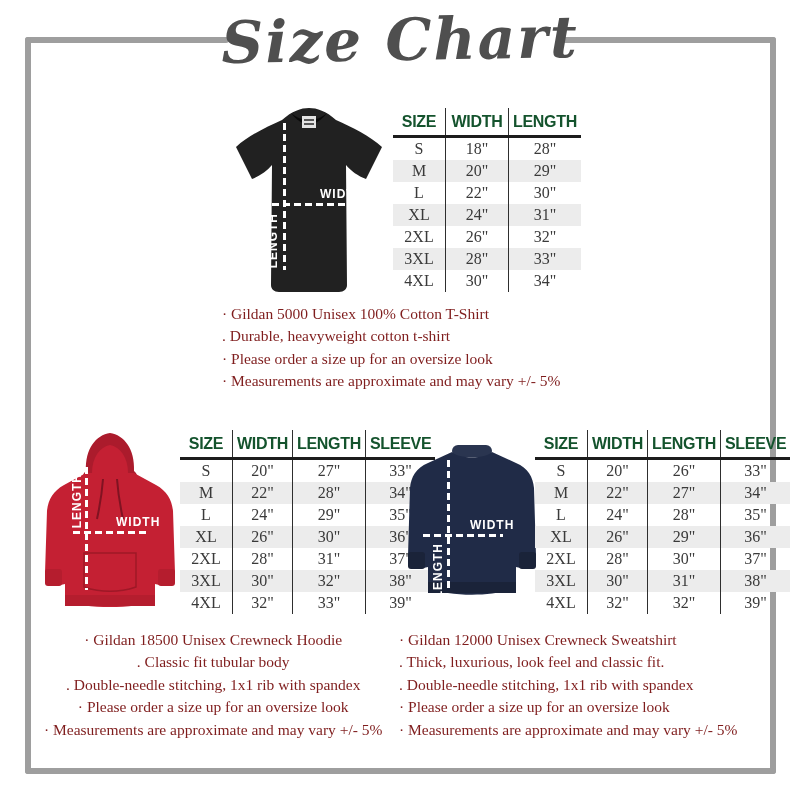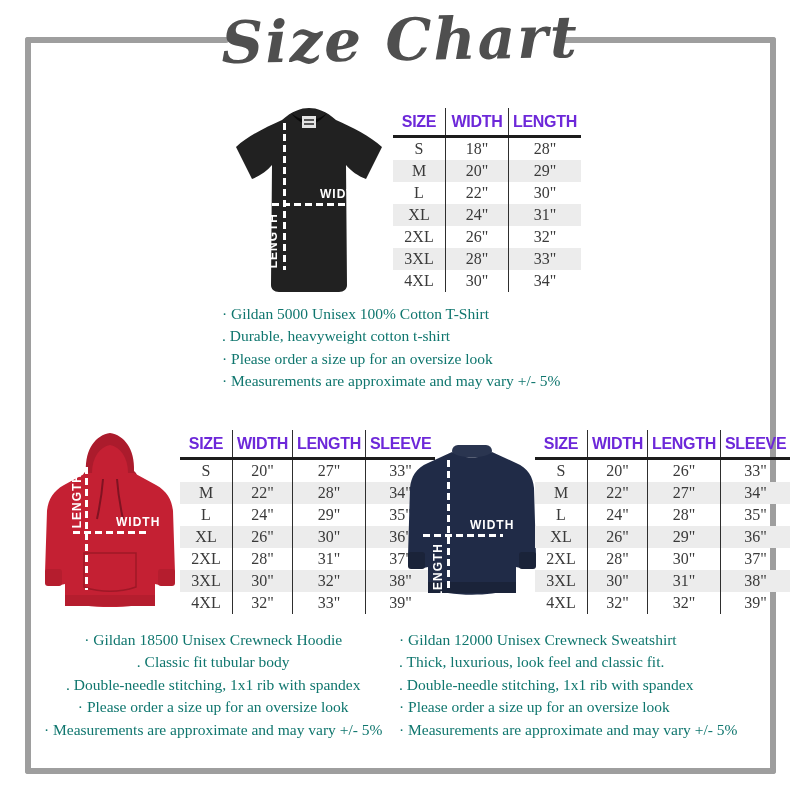--- a/index.html
+++ b/index.html
@@ -45,42 +45,42 @@
   #hoodie-length-label{left:30px;top:46px;}
   
   #sweat-dash-v{left:45px;top:18px;height:130px;}
   #sweat-dash-h{left:21px;top:92px;width:80px;}
   #sweat-width-label{left:68px;top:76px;}
   #sweat-length-label{left:29px;top:101px;}
   
   table.size-table{position:absolute;border-collapse:collapse;}
   .size-table th{
     font-family:"Liberation Sans",sans-serif;font-weight:bold;font-size:16px;
-    letter-spacing:-0.3px;color:#6d28d9;padding:5px 4px 4px 4px;
+    letter-spacing:-0.3px;color:#14532d;padding:5px 4px 4px 4px;
     border-bottom:3px solid #1c1c1c;text-align:center;margin-top:32px;
   }
   .size-table td{
     font-family:"Liberation Serif",serif;font-size:16px;color:#3a3a3a;
     text-align:center;height:22px;padding:0 4px;
   }
   .size-table th + th, .size-table td + td{border-left:1.5px solid #2e2e2e;}
   .size-table tbody tr:nth-child(even){background:#ececec;}
   #tshirt-table{left:393px;top:108px;}
   #tshirt-table th:nth-child(1),#tshirt-table td:nth-child(1){width:44px;}
   #tshirt-table th:nth-child(2),#tshirt-table td:nth-child(2){width:54px;}
   #tshirt-table th:nth-child(3),#tshirt-table td:nth-child(3){width:64px;}
   #hoodie-table{left:180px;top:430px;}
   #sweatshirt-table{left:535px;top:430px;}
   .t4 th:nth-child(1),.t4 td:nth-child(1){width:44px;}
   .t4 th:nth-child(2),.t4 td:nth-child(2){width:46px;}
   .t4 th:nth-child(3),.t4 td:nth-child(3){width:54px;}
   .t4 th:nth-child(4),.t4 td:nth-child(4){width:47px;}
   
   ul.bullets{position:absolute;margin:0;padding:0;list-style:none;
-    font-family:"Liberation Serif",serif;font-size:15.5px;line-height:22.4px;color:#0f766e;}
+    font-family:"Liberation Serif",serif;font-size:15.5px;line-height:22.4px;color:#7f1d1d;}
   #tshirt-bullets{left:222px;top:303px;}
   #hoodie-bullets{left:44px;top:629px;text-align:center;}
   #sweatshirt-bullets{left:399px;top:629px;}
 </style>
 </head>
 <body>
 
 <div class="frame-line" id="frame-top-left"></div>
 <div class="frame-line" id="frame-top-right"></div>
 <div class="frame-line" id="frame-left"></div>

